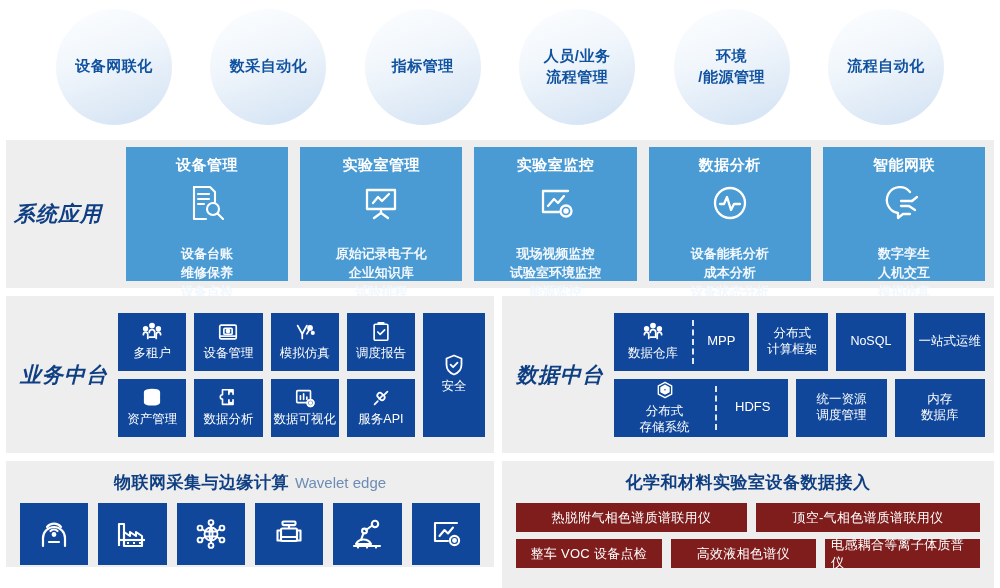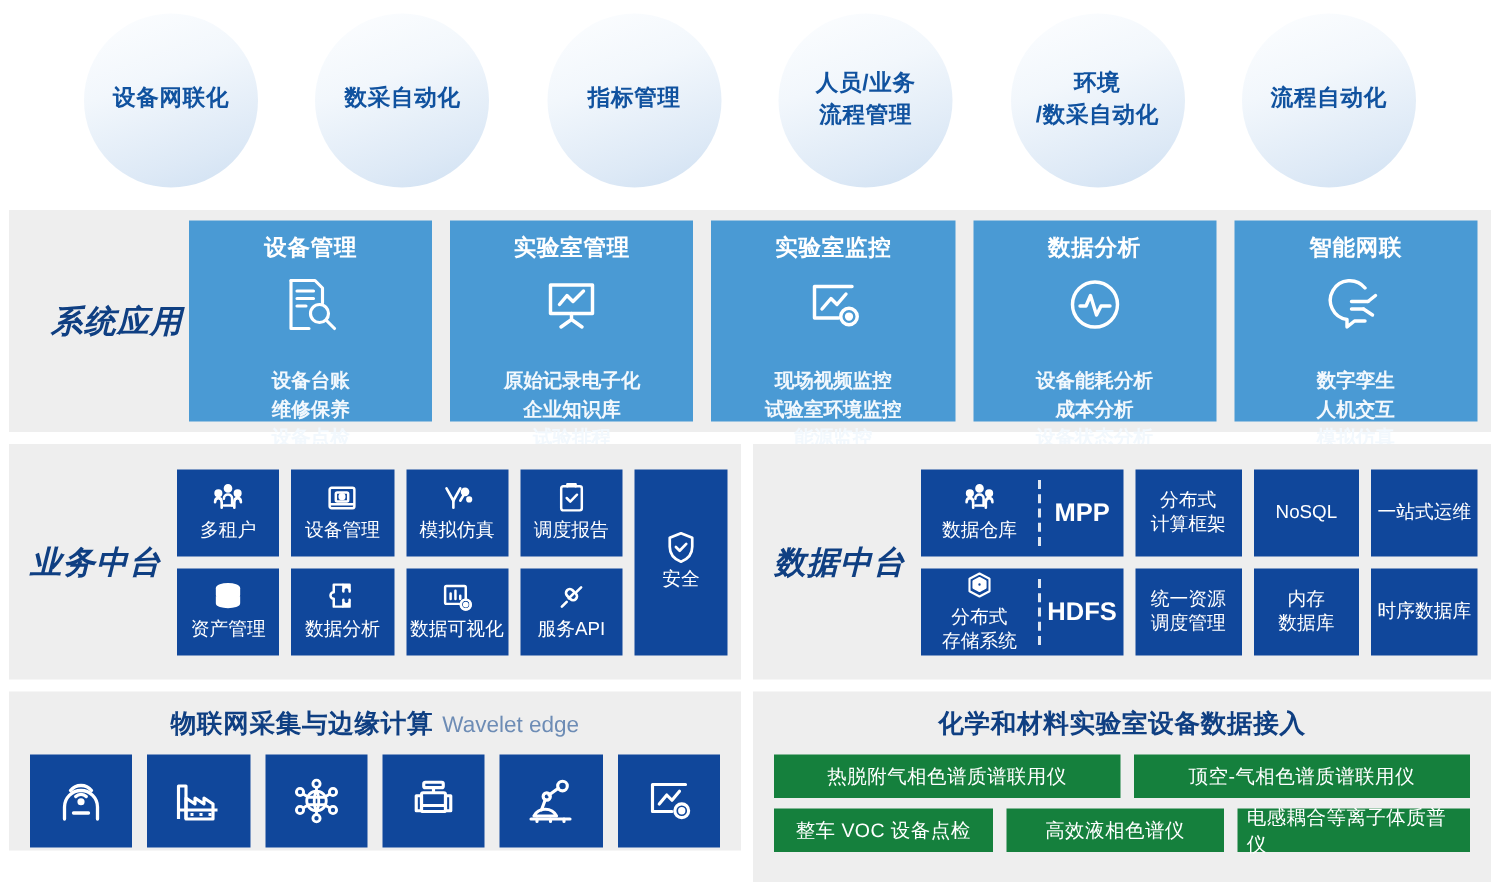--- a/index.html
+++ b/index.html
@@ -32,21 +32,21 @@
   .panel{position:absolute;background:#eeeeee;box-sizing:border-box;}
 
   .row-label{
     font-style:italic;font-weight:bold;color:#0f3f82;
     font-size:21px;letter-spacing:1px;white-space:nowrap;
   }
 
   
   #panel-sys{left:6px;top:140px;width:988px;height:148px;
     display:flex;align-items:center;}
-  #panel-sys .row-label{width:108px;text-align:right;margin-left:8px;font-style:italic;}
+  #panel-sys .row-label{width:108px;text-align:left;margin-left:8px;font-style:italic;}
   .sys-cards{display:flex;gap:12px;flex:1;padding:0 9px 0 4px;}
   .sys-card{
     flex:1;background:#4a9ad4;height:134px;margin-top:0;
     display:flex;flex-direction:column;align-items:center;
     padding-top:9px;box-sizing:border-box;color:#fff;
   }
   .sys-card .card-title{font-size:15px;font-weight:bold;letter-spacing:.5px;}
   .sys-card .card-icon{margin:8px 0 6px;height:42px;display:flex;align-items:center;}
   .sys-card .card-lines{
     font-size:13px;line-height:1.45;text-align:center;color:#f2f8fd;
@@ -68,42 +68,42 @@
   }
   .tile .t-icon{height:22px;display:flex;align-items:center;justify-content:center;margin-bottom:3px;}
   .tile .t-label{font-size:12.5px;line-height:1.25;text-align:center;white-space:pre-line;}
   .tile.tall{height:124px;flex:0 0 62px;justify-content:center;}
 
   
   .tile.merged{flex:2.02;flex-direction:row;padding:0;align-items:stretch;}
   .merged-left{flex:1.42;display:flex;flex-direction:column;align-items:center;justify-content:center;}
   .merged-div{width:0;border-left:2px dashed #dfe7f2;margin:7px 0;}
   .merged-right{flex:1;display:flex;align-items:center;justify-content:center;}
-  .merged-right .t-label{font-size:17px;font-weight:bold;}
+  .merged-right .t-label{font-size:13px;}
 
   
   #panel-iot{left:6px;top:461px;width:488px;height:106px;}
   #panel-lab{left:502px;top:461px;width:492px;height:142px;}
   .bpanel-title{
     text-align:center;padding-top:10px;color:#0f3f82;
     font-size:17px;font-weight:bold;letter-spacing:.5px;
   }
   .bpanel-title .sub{
     font-weight:normal;font-size:15px;color:#6d8cb5;letter-spacing:0;margin-left:6px;
   }
   .iot-icons{display:flex;gap:10px;padding:9px 14px 0;}
   .iot-icon{
     flex:1;height:62px;background:#10479b;
     display:flex;align-items:center;justify-content:center;color:#fff;
   }
 
   .lab-rows{padding:9px 14px 0;display:flex;flex-direction:column;gap:7px;}
   .lab-line{display:flex;gap:9px;}
   .lab-chip{
-    background:#15803d;color:#fff;height:29px;
+    background:#7f1d1d;color:#fff;height:29px;
     display:flex;align-items:center;justify-content:center;
     font-size:13px;letter-spacing:.3px;padding:0 6px;box-sizing:border-box;
   }
   svg{display:block;}
 </style>
 </head>
 <body>
 
 <div class="page">
 
@@ -116,21 +116,21 @@
       </div>
     <div class="ellipse">
         <span>指标管理</span>
       </div>
     <div class="ellipse">
         <span>人员/业务
 流程管理</span>
       </div>
     <div class="ellipse">
         <span>环境
-/数采自动化</span>
+/能源管理</span>
       </div>
     <div class="ellipse">
         <span>流程自动化</span>
       </div>
   </div>
 
   <div class="panel" id="panel-sys">
     <div class="row-label">系统应用</div>
     <div class="sys-cards">
 
@@ -387,23 +387,20 @@
             </div>
           </div>
           <div class="tile">
             <div class="t-label">统一资源
 调度管理</div>
           </div>
           <div class="tile">
             <div class="t-label">内存
 数据库</div>
           </div>
-          <div class="tile">
-            <div class="t-label">时序数据库</div>
-          </div>
         </div>
 
       </div>
     </div>
   </div>
 
   <div class="panel" id="panel-iot">
     <div class="bpanel-title">
       <span>物联网采集与边缘计算</span><span class="sub">Wavelet edge</span>
     </div>

